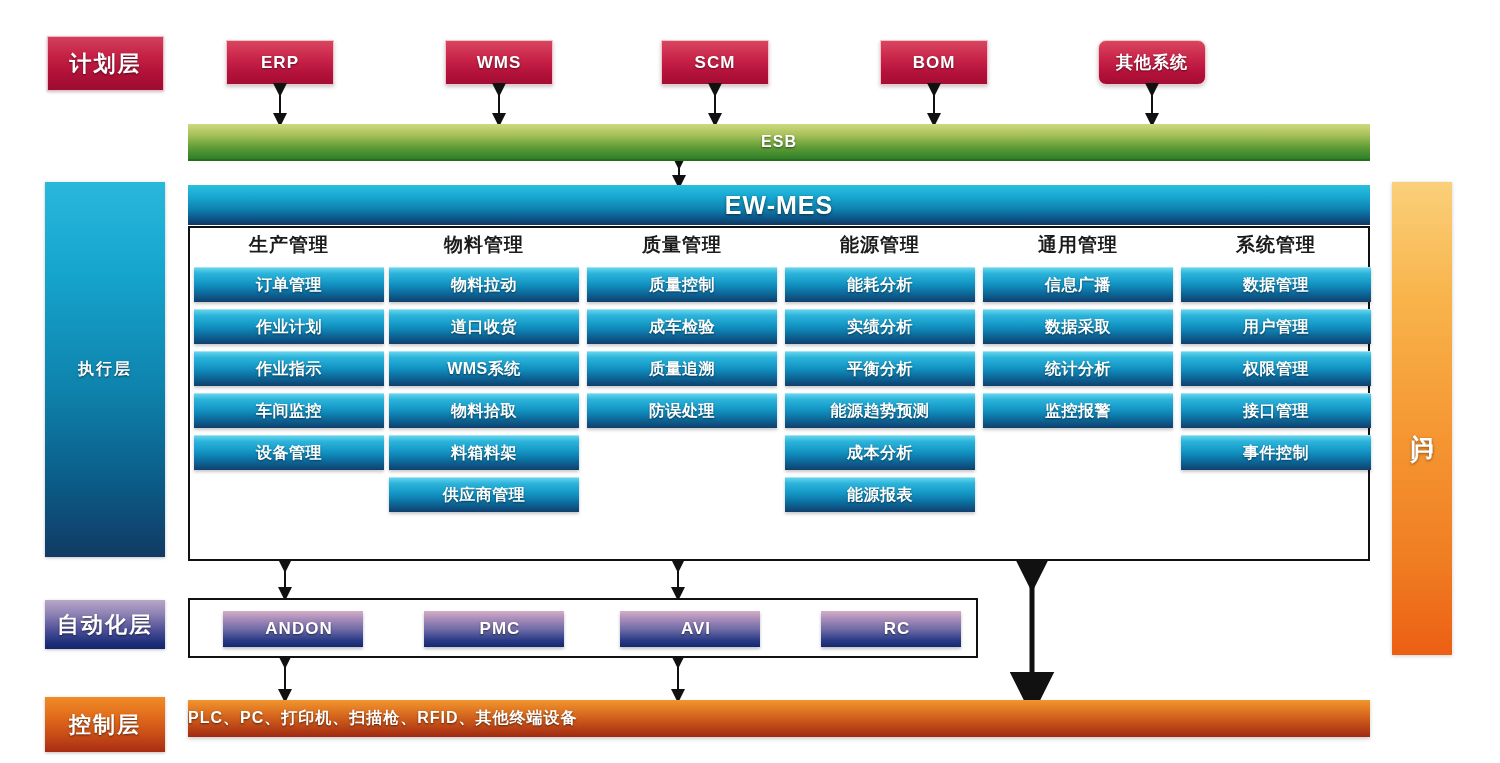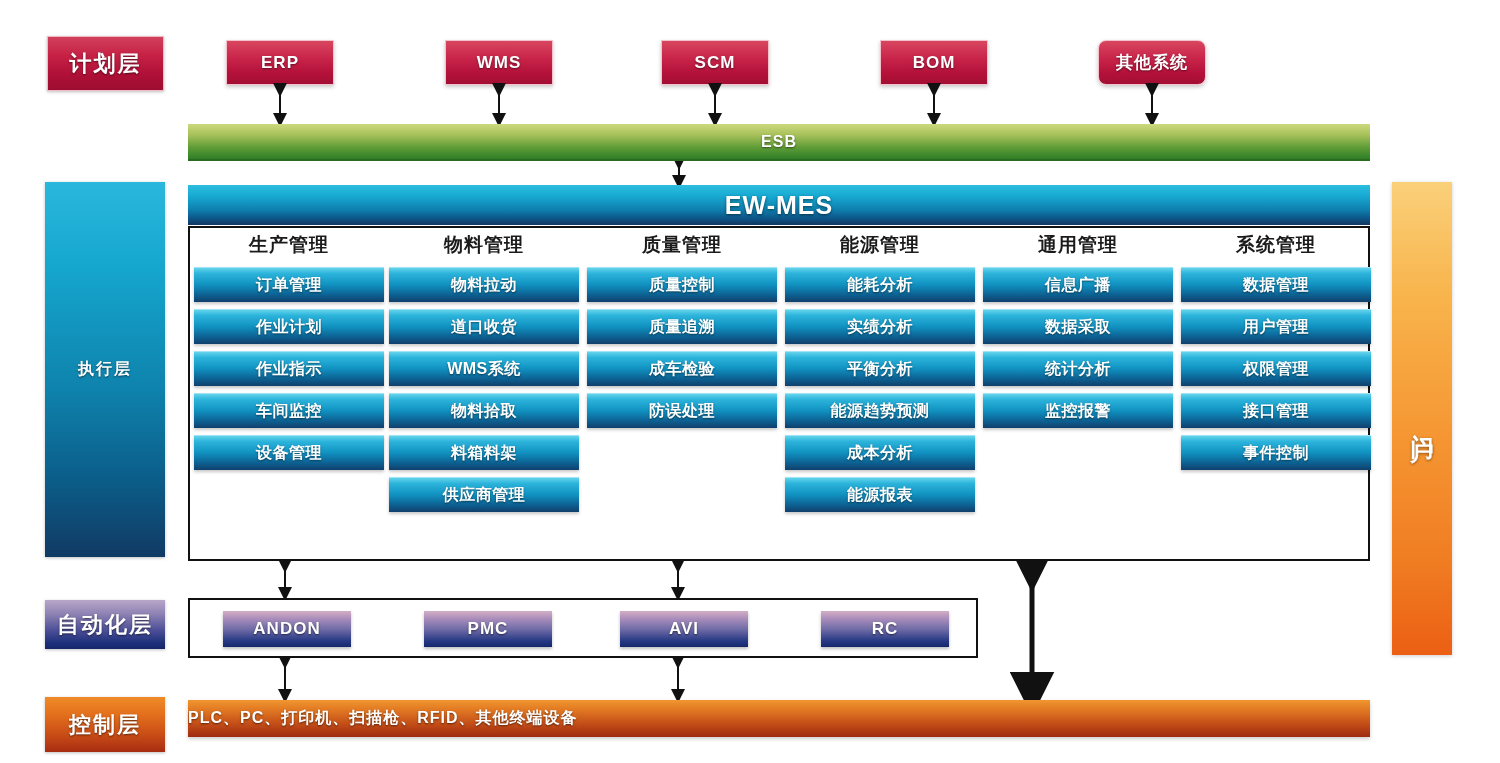--- a/index.html
+++ b/index.html
@@ -95,20 +95,21 @@
     position:absolute;left:188px;top:598px;width:790px;height:60px;
     background:#ffffff;border:2px solid #111111;box-sizing:border-box;
   }
   .auto-btn{
     position:absolute;top:11px;width:128px;height:36px;
     display:flex;align-items:center;justify-content:center;
     color:#ffffff;font-weight:bold;font-size:17px;letter-spacing:1px;
     text-shadow:0 1px 2px rgba(0,0,0,.55);
     background:linear-gradient(180deg,#d3afc6 0%,#a88cba 22%,#6d6aa6 52%,#283a85 82%,#15276c 100%);
     box-shadow:0 2px 3px rgba(0,0,0,.25);
+    padding-left:12px;
   }
 
   
   .ctrl-bar{
     position:absolute;left:188px;top:700px;width:1182px;height:37px;
     display:flex;align-items:center;justify-content:flex-start;
     color:#ffffff;font-weight:bold;font-size:16px;letter-spacing:1px;
     text-shadow:0 1px 2px rgba(0,0,0,.55);
     background:linear-gradient(180deg,#f0962f 0%,#e07722 28%,#c24c17 66%,#9e2a12 100%);
     box-shadow:0 2px 4px rgba(0,0,0,.2);
@@ -213,22 +214,22 @@
     <div class="mod-btn">道口收货</div>
     <div class="mod-btn">WMS系统</div>
     <div class="mod-btn">物料拾取</div>
     <div class="mod-btn">料箱料架</div>
     <div class="mod-btn">供应商管理</div>
   </div>
 
   <div class="col" style="left:397px;">
     <div class="col-title">质量管理</div>
     <div class="mod-btn">质量控制</div>
+    <div class="mod-btn">成车检验</div>
     <div class="mod-btn">质量追溯</div>
-    <div class="mod-btn">成车检验</div>
     <div class="mod-btn">防误处理</div>
   </div>
 
   <div class="col" style="left:595px;">
     <div class="col-title">能源管理</div>
     <div class="mod-btn">能耗分析</div>
     <div class="mod-btn">实绩分析</div>
     <div class="mod-btn">平衡分析</div>
     <div class="mod-btn">能源趋势预测</div>
     <div class="mod-btn">成本分析</div>

